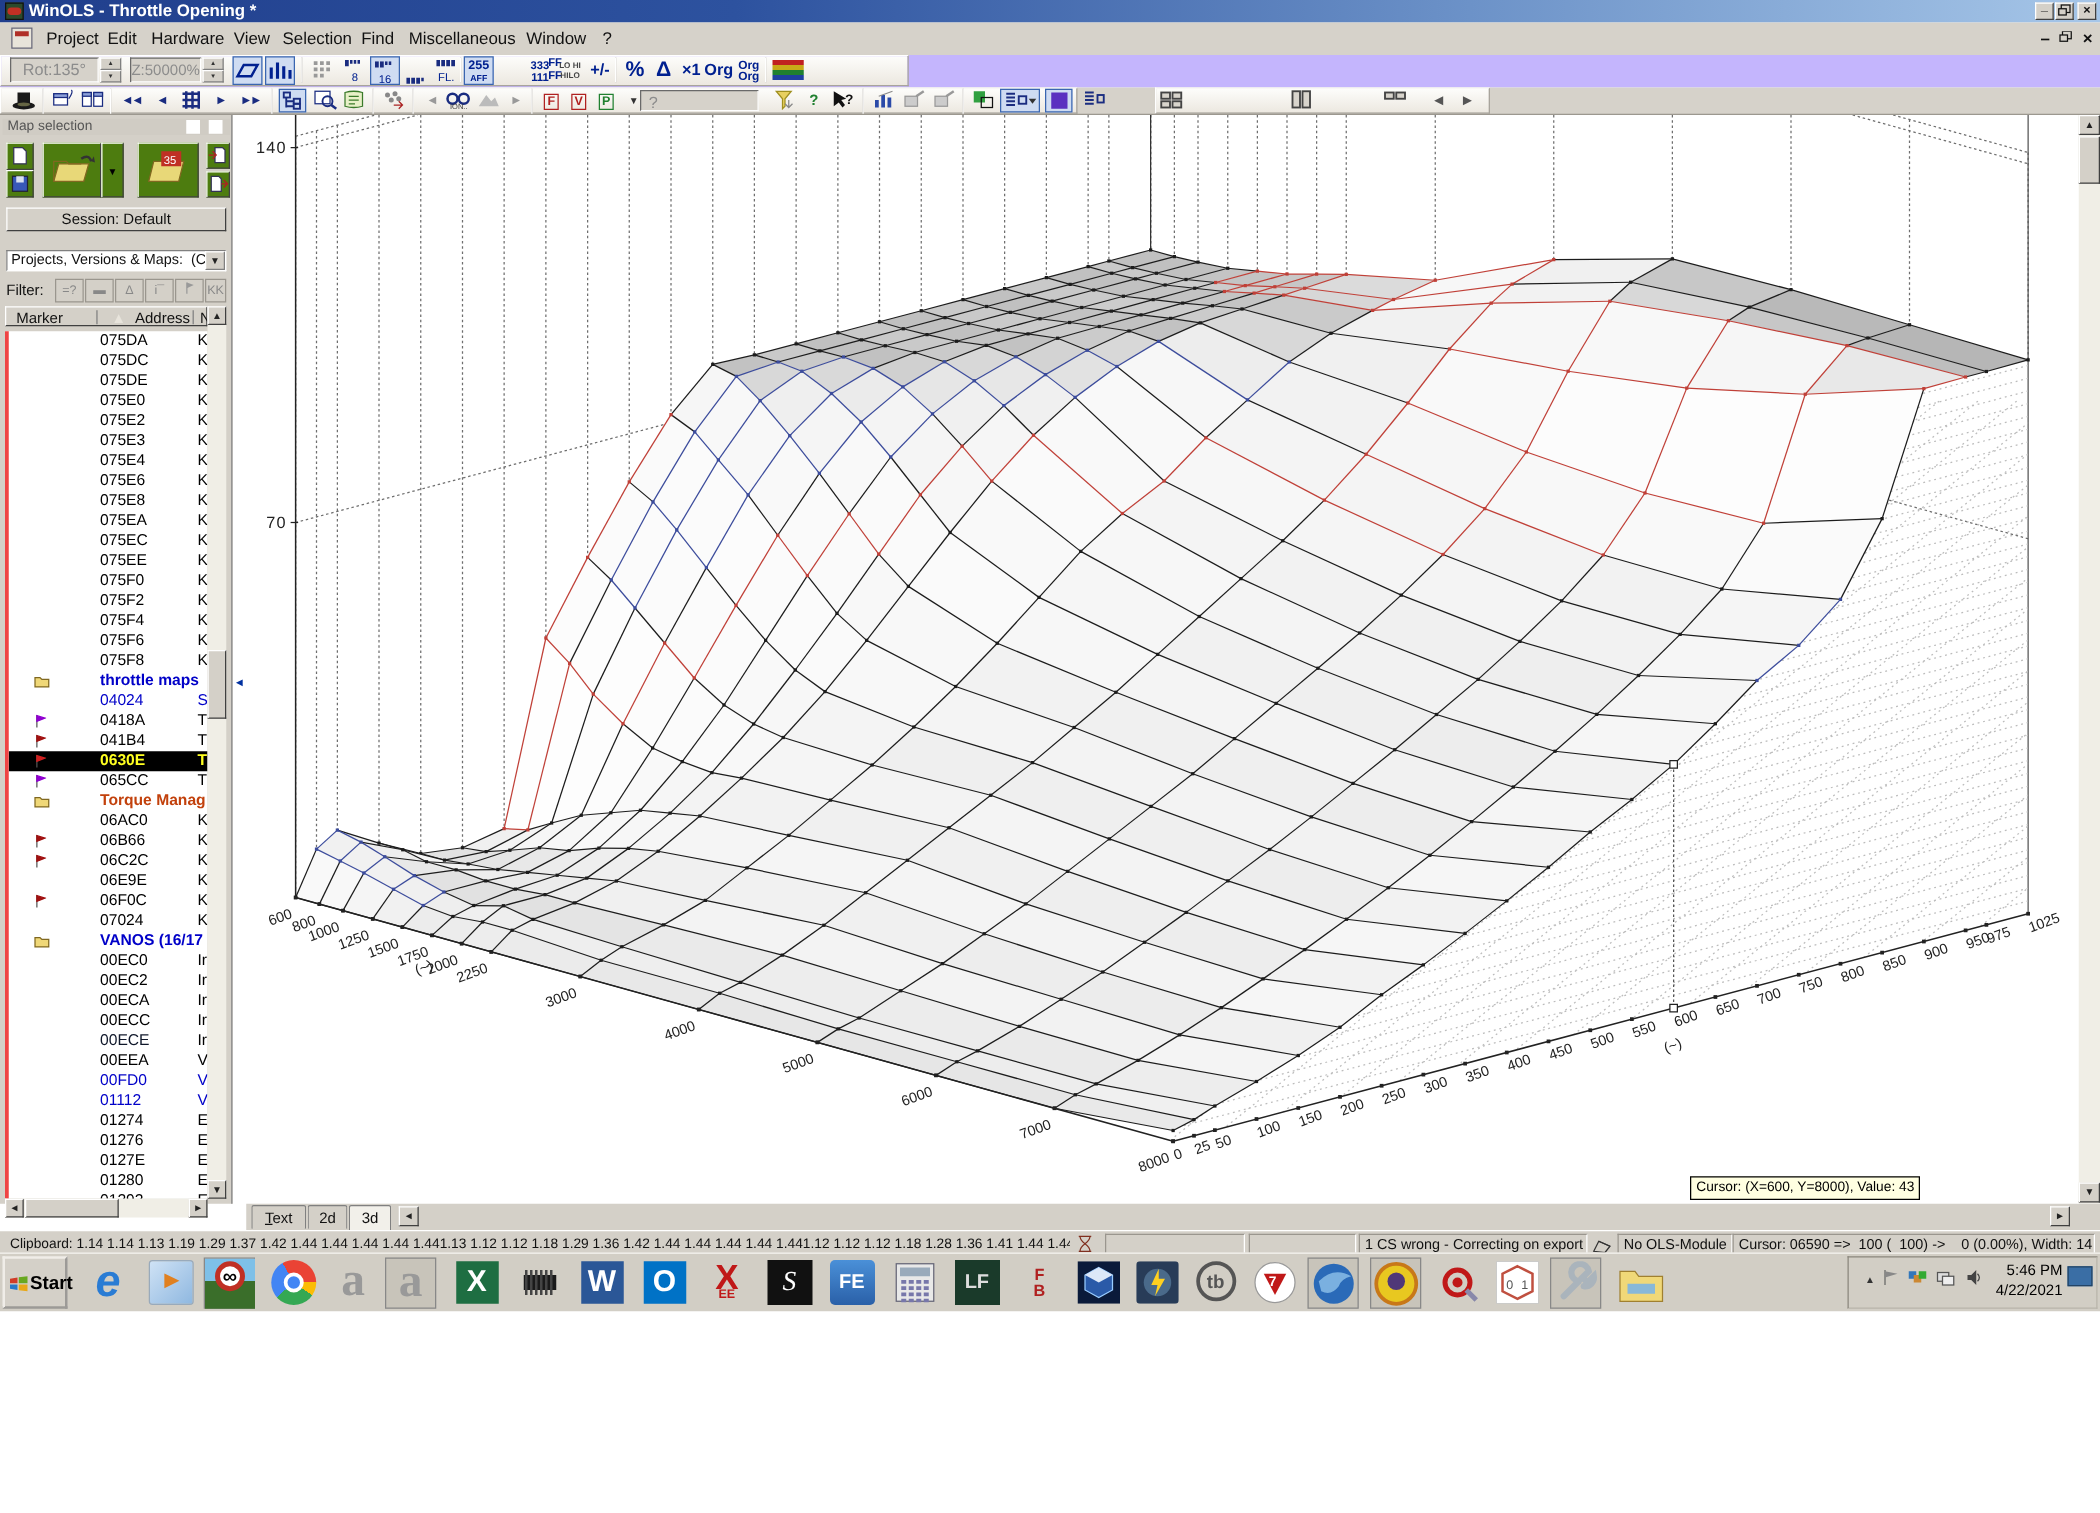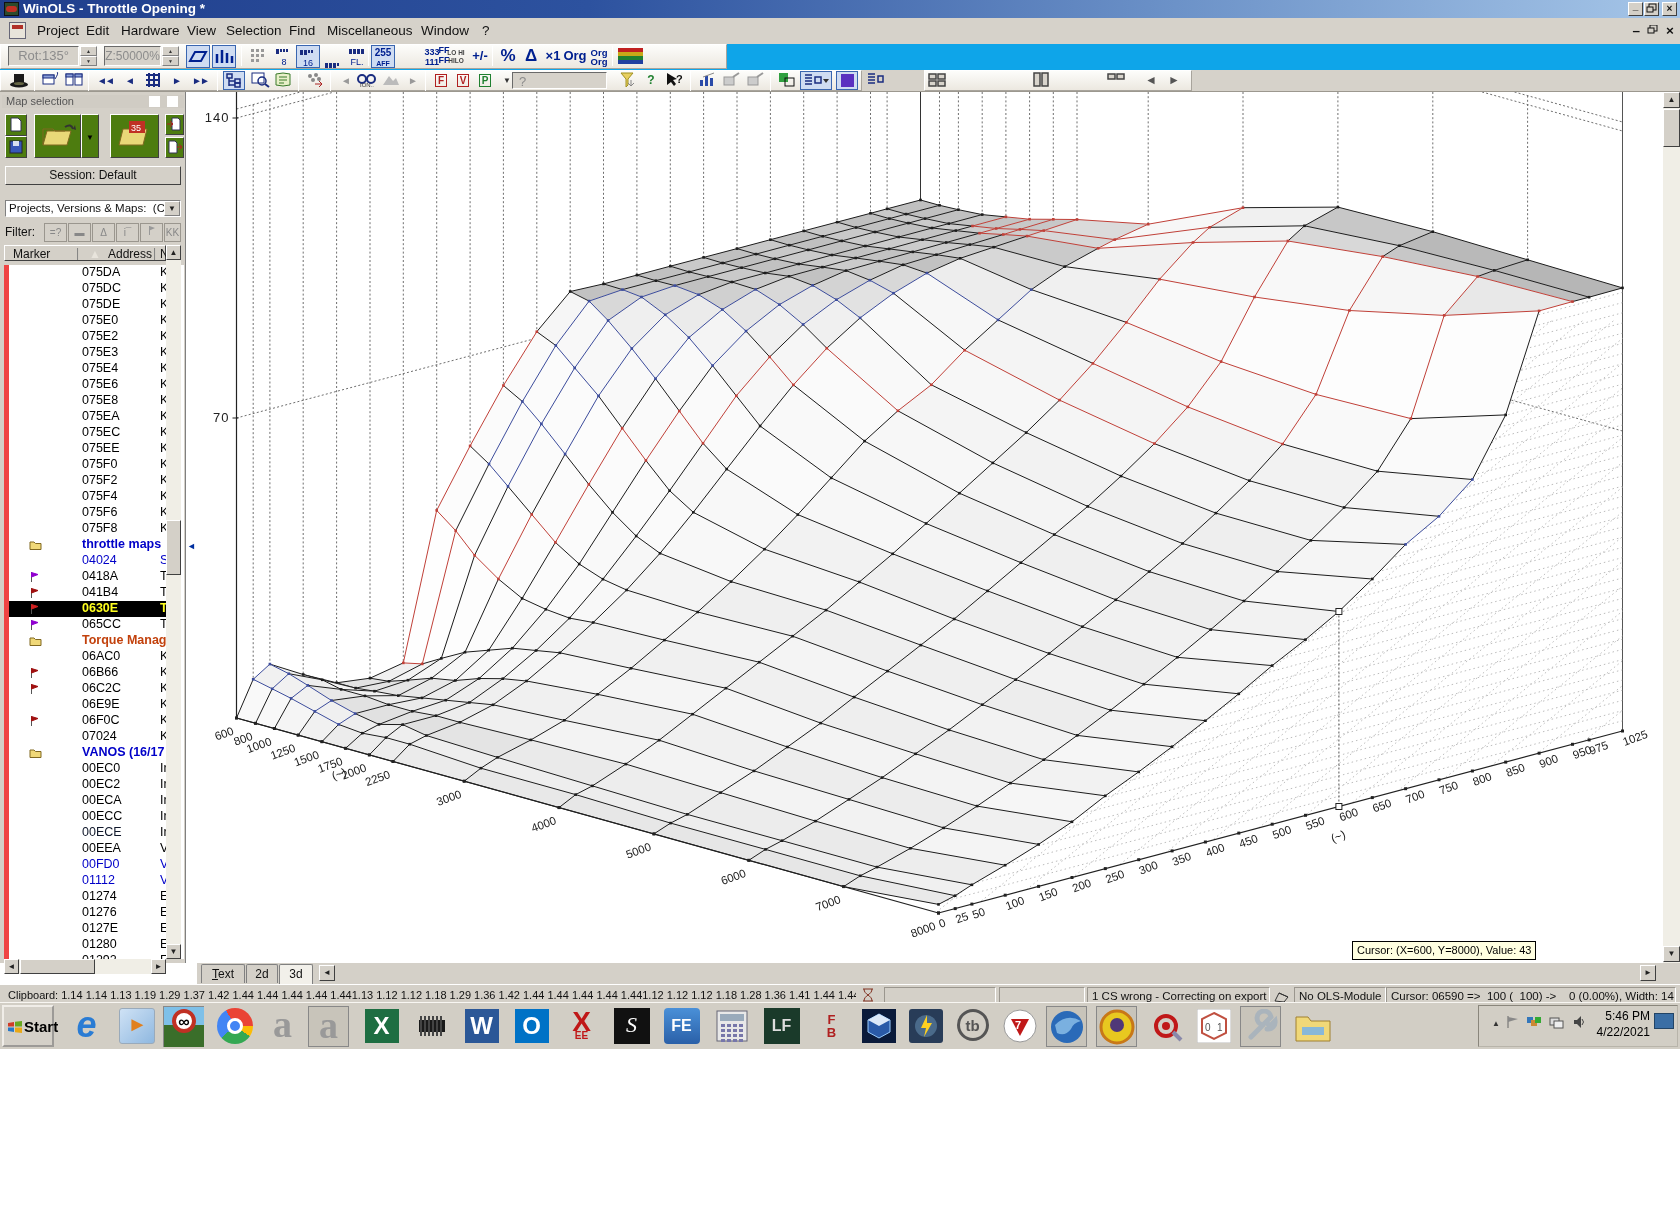--- a/index.html
+++ b/index.html
@@ -6,21 +6,21 @@
   background:linear-gradient(90deg,#203e8c 0%,#2d529f 35%,#6c92c8 70%,#a6c6e8 100%); }
 #titlebar .ttxt { position:absolute; left:23px; top:1px; color:#fff; font-weight:bold; font-size:13.5px; }
 #appico { position:absolute; left:4px; top:2px; width:15px; height:14px; background:#2c4a2c; border:1px solid #111;}
 #appico i { position:absolute; left:1px; top:3px; width:11px; height:6px; background:#c03024; border-radius:3px;}
 .tbtn { position:absolute; top:2px; width:15px; height:14px; background:#d4d0c8; border:1px solid #404040;
   border-top-color:#fff; border-left-color:#fff; font-size:10px; text-align:center; line-height:11px; font-weight:bold; color:#111;}
 #menubar { position:absolute; left:0; top:18px; width:1680px; height:26px; background:#d6d2ca; }
 #menubar .mi { position:absolute; top:5px; font-size:13.5px; color:#111; }
 #mico { position:absolute; left:9px; top:4px; width:17px; height:17px; background:#e8e4da; border:1px solid #667; }
 #mico i { position:absolute; left:2px; top:2px; width:11px; height:4px; background:#b03028; }
-#tb2 { position:absolute; left:0; top:44px; width:1680px; height:26px; background:#0ea5e9; }
+#tb2 { position:absolute; left:0; top:44px; width:1680px; height:26px; background:#c4b5fd; }
 #tb2 .band { position:absolute; left:0; top:0; width:727px; height:25px; background:linear-gradient(#fdfdfb,#ece8e0); border:1px solid #fff; border-right-color:#a8a49c; border-bottom-color:#a8a49c;}
 #tb3 { position:absolute; left:0; top:70px; width:1680px; height:22px; background:#d6d2ca; border-bottom:1px solid #9c988f;}
 #tb3 .band { position:absolute; left:0; top:0; width:862px; height:21px; background:linear-gradient(#fdfdfb,#ece8e0); border:1px solid #fff; border-right-color:#a8a49c; border-bottom-color:#a8a49c;}
 #tb3 .band2 { position:absolute; left:924px; top:0; width:268px; height:21px; background:linear-gradient(#fdfdfb,#ece8e0); border:1px solid #fff; border-right-color:#a8a49c; border-bottom-color:#a8a49c;}
 .fld { position:absolute; height:20px; background:#d6d2ca; border:1px solid #888; border-top-color:#6a6a6a; border-left-color:#6a6a6a; border-bottom-color:#fff; border-right-color:#fff; color:#8c8c8c; font-size:13px; text-align:center; line-height:18px;}
 .spin { position:absolute; width:17px; height:20px; }
 .spin div { position:absolute; left:0; width:17px; height:10px; background:#d4d0c8; border:1px solid #808080; border-top-color:#fff; border-left-color:#fff; font-size:5px; text-align:center; line-height:8px; color:#333;}
 .tbt { position:absolute; top:1px; width:24px; height:23px; font-size:11px; color:#002090; text-align:center; }
 .tbt.chk { background:#cfdcf2; border:1px solid #3a66b0; }
 .sep2 { position:absolute; top:2px; width:1px; height:20px; background:#a8a49c; border-right:1px solid #fff;}
@@ -29,21 +29,21 @@
 #panel { position:absolute; left:0; top:92px; width:186px; height:871px; background:#d4d0c8; border-right:1px solid #808080;}
 #ptitle { position:absolute; left:2px; top:3px; width:182px; height:13px; background:#d0ccc4; font-size:11px; color:#555; padding-left:4px; }
 #ptitle .pb { position:absolute; top:1px; width:11px; height:11px; background:#fff; }
 .pbtn { position:absolute; background:#4d7c0f; border:1px solid #404040; border-top-color:#fff; border-left-color:#fff; }
 #session { position:absolute; left:5px; top:74px; width:176px; height:19px; background:#d4d0c8; border:1px solid #404040; border-top-color:#fff; border-left-color:#fff; font-size:12px; text-align:center; line-height:17px; color:#111;}
 #combo { position:absolute; left:5px; top:108px; width:176px; height:17px; background:#fff; border:1px solid #808080; border-bottom-color:#fff; border-right-color:#fff; font-size:11.5px; line-height:15px; padding-left:3px; color:#111;}
 #combo .ar { position:absolute; right:0px; top:0px; width:16px; height:15px; background:#d4d0c8; border:1px solid #808080; border-top-color:#fff; border-left-color:#fff; font-size:8px; text-align:center; line-height:14px; color:#222;}
 #filter { position:absolute; left:5px; top:133px; font-size:12px; color:#111; }
 .fbtn { position:absolute; top:131px; width:23px; height:19px; background:#d4d0c8; border:1px solid #9a968e; font-size:10px; color:#888; text-align:center; line-height:17px;}
 #lheader { position:absolute; left:4px; top:153px; width:162px; height:16px; background:#d4d0c8; border:1px solid #404040; border-top-color:#fff; border-left-color:#fff; font-size:12px; color:#111;}
-#list { position:absolute; left:4px; top:173px; width:180px; height:694px; background:#fff; overflow:hidden; border-left:5px solid #ef4444;}
+#list { position:absolute; left:4px; top:173px; width:162px; height:694px; background:#fff; overflow:hidden; border-left:3px solid #ef4444;}
 .lrow { position:absolute; left:0; width:162px; height:16px; font-size:12.5px; }
 .lrow .addr { position:absolute; left:73px; }
 .lrow .lett { position:absolute; left:151px; }
 .lrow .fic { position:absolute; left:20px; width:14px; height:14px;}
 .lrow.sel { background:#000; width:162px; }
 .b { font-weight:bold; }
 #vscroll { position:absolute; left:166px; top:153px; width:15px; height:714px; background:#f0eee6; }
 #hscroll { position:absolute; left:4px; top:867px; width:162px; height:15px; background:#f0eee6; }
 .sbtn { position:absolute; background:#d4d0c8; border:1px solid #404040; border-top-color:#fff; border-left-color:#fff; font-size:8px; color:#222; text-align:center; }
 #split-ar { position:absolute; left:187px; top:537px; width:9px; height:18px; color:#0030a0; font-size:9px; line-height:18px;}

